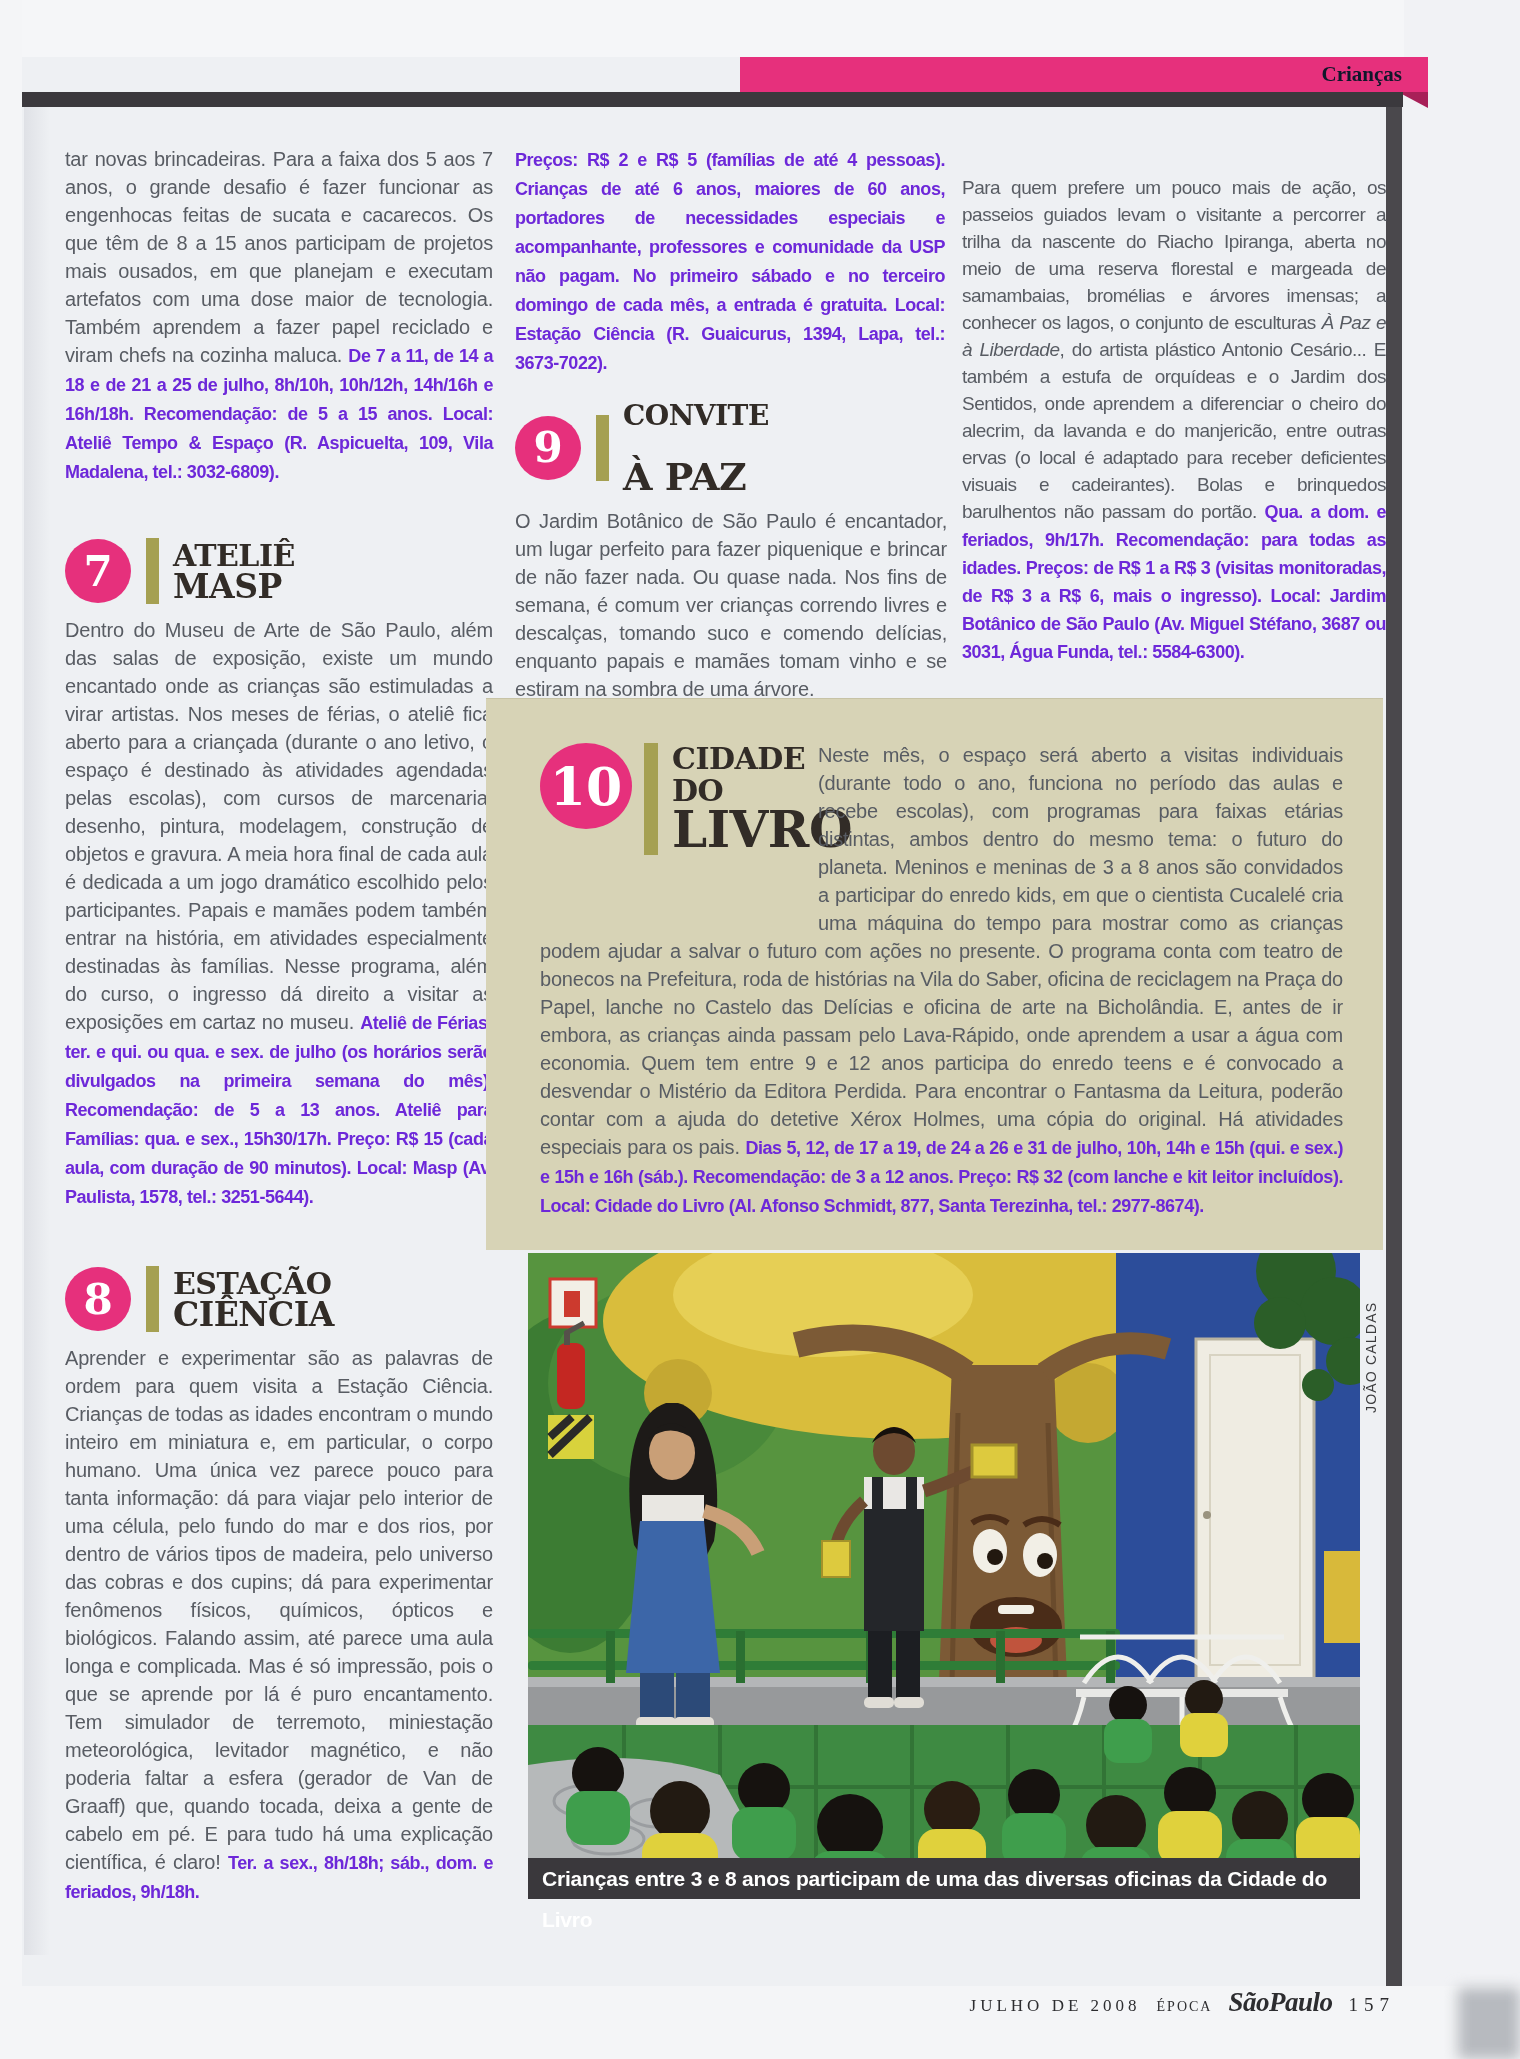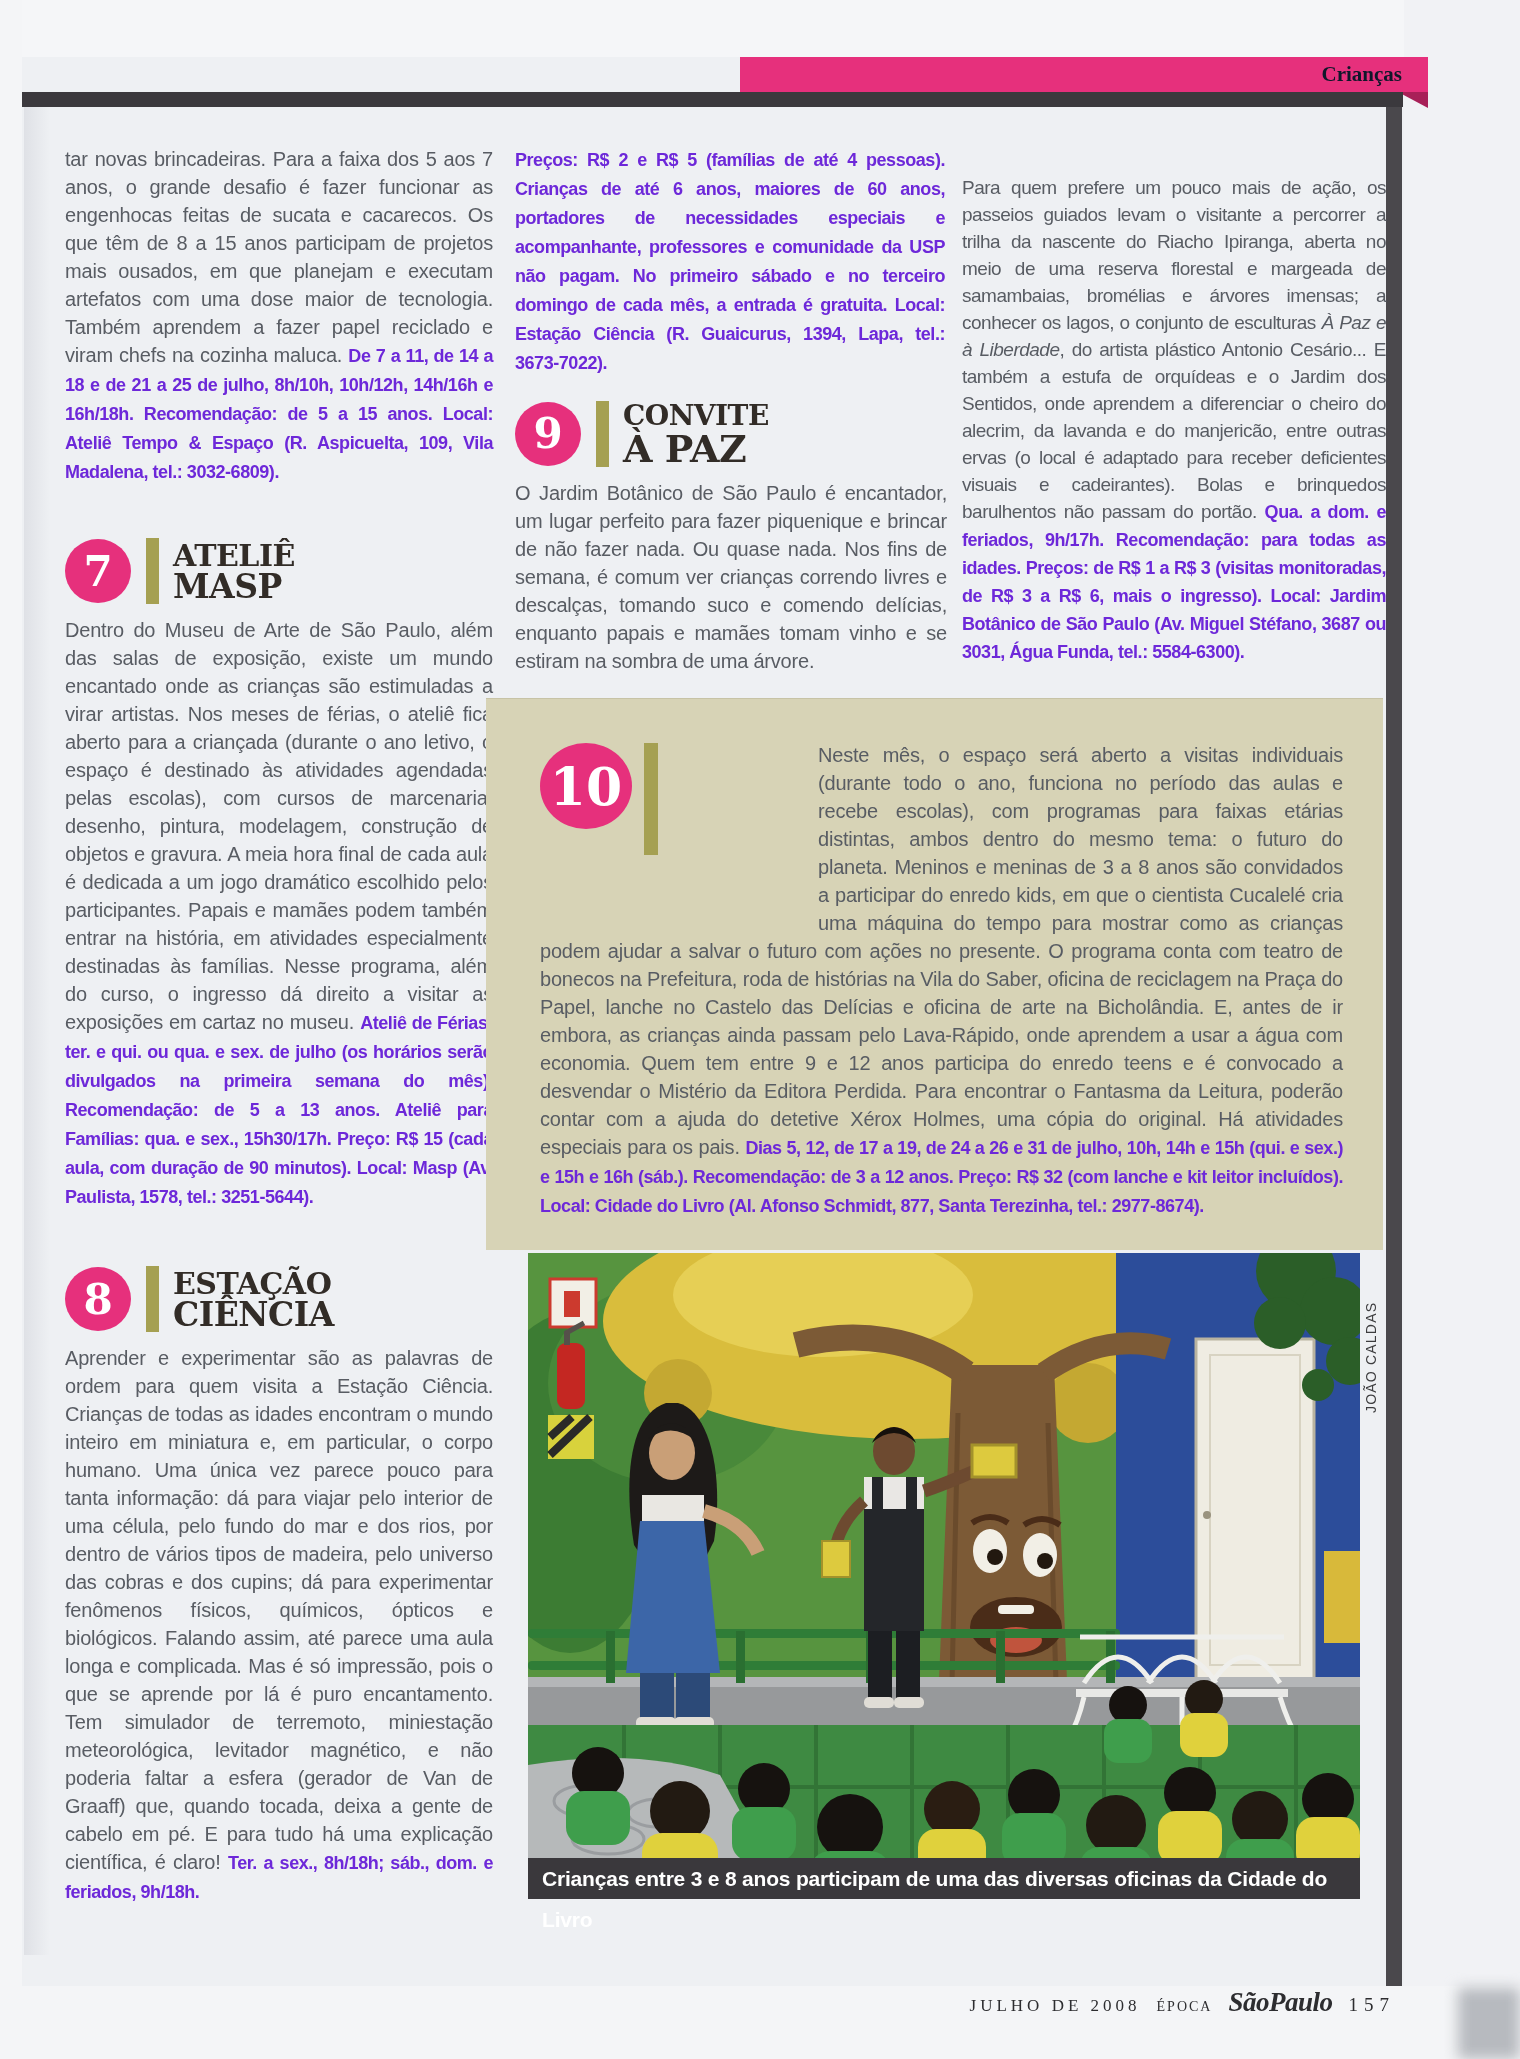--- a/index.html
+++ b/index.html
@@ -41,21 +41,21 @@
   
   .sec-head{display:flex;align-items:center;margin:0 0 12px 0;}
   .badge{width:66px;height:64px;border-radius:50%;background:var(--accent-pink);
     color:#fff;font-family:"DejaVu Serif",serif;font-weight:bold;font-size:42px;
     display:flex;align-items:center;justify-content:center;flex:none;}
   .rule{width:13px;height:66px;background:var(--olive);margin:0 14px 0 15px;flex:none;}
   .sec-title{font-family:"DejaVu Serif",serif;font-weight:bold;color:#322c27;letter-spacing:-0.5px;}
   .sec-title .t1{font-size:30px;line-height:31px;}
   .sec-title .t2{font-size:33px;line-height:32px;}
   #c2-paz .sec-title .t1{font-size:28px;}
-  #c2-paz .sec-title .t2{font-size:38px;line-height:36px;}
+  #c2-paz .sec-title .t2{font-size:38px;line-height:36px;margin-top:28px;}
   
   #box{left:486px;top:698px;width:897px;height:552px;background:var(--box-bg);
     box-sizing:border-box;padding:42px 40px 24px 54px;border-top:1px solid #c7c3a6;}
   #box .box-head{float:left;width:252px;height:182px;display:flex;margin:2px 26px 8px 0;}
   #box .badge{width:92px;height:86px;font-size:52px;}
   #box .rule{width:14px;height:112px;margin:0 14px 0 12px;}
   #box .sec-title .t1{font-size:30px;line-height:32px;}
   #box .sec-title .t2{font-size:50px;line-height:46px;}
   
   #photo{left:528px;top:1253px;width:832px;height:605px;overflow:hidden;background:#4a8a3c;}
@@ -139,20 +139,24 @@
 <div class="col-block" id="c3-paz2" style="left:962px;top:145px;width:424px;margin-top:29px;">
   <p class="rich"><span>Para quem prefere um pouco mais de ação, os passeios guiados levam o visitante a percorrer a trilha da nascente do Riacho Ipiranga, aberta no meio de uma reserva florestal e margeada de samambaias, bromélias e árvores imensas; a conhecer os lagos, o conjunto de esculturas </span><span class="i">À Paz e à Liberdade</span><span>, do artista plástico Antonio Cesário... E também a estufa de orquídeas e o Jardim dos Sentidos, onde aprendem a diferenciar o cheiro do alecrim, da lavanda e do manjericão, entre outras ervas (o local é adaptado para receber deficientes visuais e cadeirantes). Bolas e brinquedos barulhentos não passam do portão. </span><span class="b">Qua. a dom. e feriados, 9h/17h. Recomendação: para todas as idades. Preços: de R$ 1 a R$ 3 (visitas monitoradas, de R$ 3 a R$ 6, mais o ingresso). Local: Jardim Botânico de São Paulo (Av. Miguel Stéfano, 3687 ou 3031, Água Funda, tel.: 5584-6300).</span></p>
 </div>
 
 <div class="abs" id="box">
   <div class="box-head">
     <div class="badge">
         <span>10</span>
       </div>
     <div class="rule"></div>
+    <div class="sec-title">
+      <div class="t1">CIDADE DO</div>
+      <div class="t2">LIVRO</div>
+    </div>
   </div>
   <p class="rich"><span>Neste mês, o espaço será aberto a visitas individuais (durante todo o ano, funciona no período das aulas e recebe escolas), com programas para faixas etárias distintas, ambos dentro do mesmo tema: o futuro do planeta. Meninos e meninas de 3 a 8 anos são convidados a participar do enredo kids, em que o cientista Cucalelé cria uma máquina do tempo para mostrar como as crianças podem ajudar a salvar o futuro com ações no presente. O programa conta com teatro de bonecos na Prefeitura, roda de histórias na Vila do Saber, oficina de reciclagem na Praça do Papel, lanche no Castelo das Delícias e oficina de arte na Bicholândia. E, antes de ir embora, as crianças ainda passam pelo Lava-Rápido, onde aprendem a usar a água com economia. Quem tem entre 9 e 12 anos participa do enredo teens e é convocado a desvendar o Mistério da Editora Perdida. Para encontrar o Fantasma da Leitura, poderão contar com a ajuda do detetive Xérox Holmes, uma cópia do original. Há atividades especiais para os pais. </span><span class="b">Dias 5, 12, de 17 a 19, de 24 a 26 e 31 de julho, 10h, 14h e 15h (qui. e sex.) e 15h e 16h (sáb.). Recomendação: de 3 a 12 anos. Preço: R$ 32 (com lanche e kit leitor incluídos). Local: Cidade do Livro (Al. Afonso Schmidt, 877, Santa Terezinha, tel.: 2977-8674).</span></p>
 </div>
 
 <div class="abs" id="photo">
   <svg viewBox="0 0 832 605" width="832" height="605">
 
     <g>
       <rect x="0" y="0" width="832" height="452" fill="#57943f"></rect>
       <ellipse cx="42" cy="230" rx="95" ry="170" fill="#3c7c33"></ellipse>

